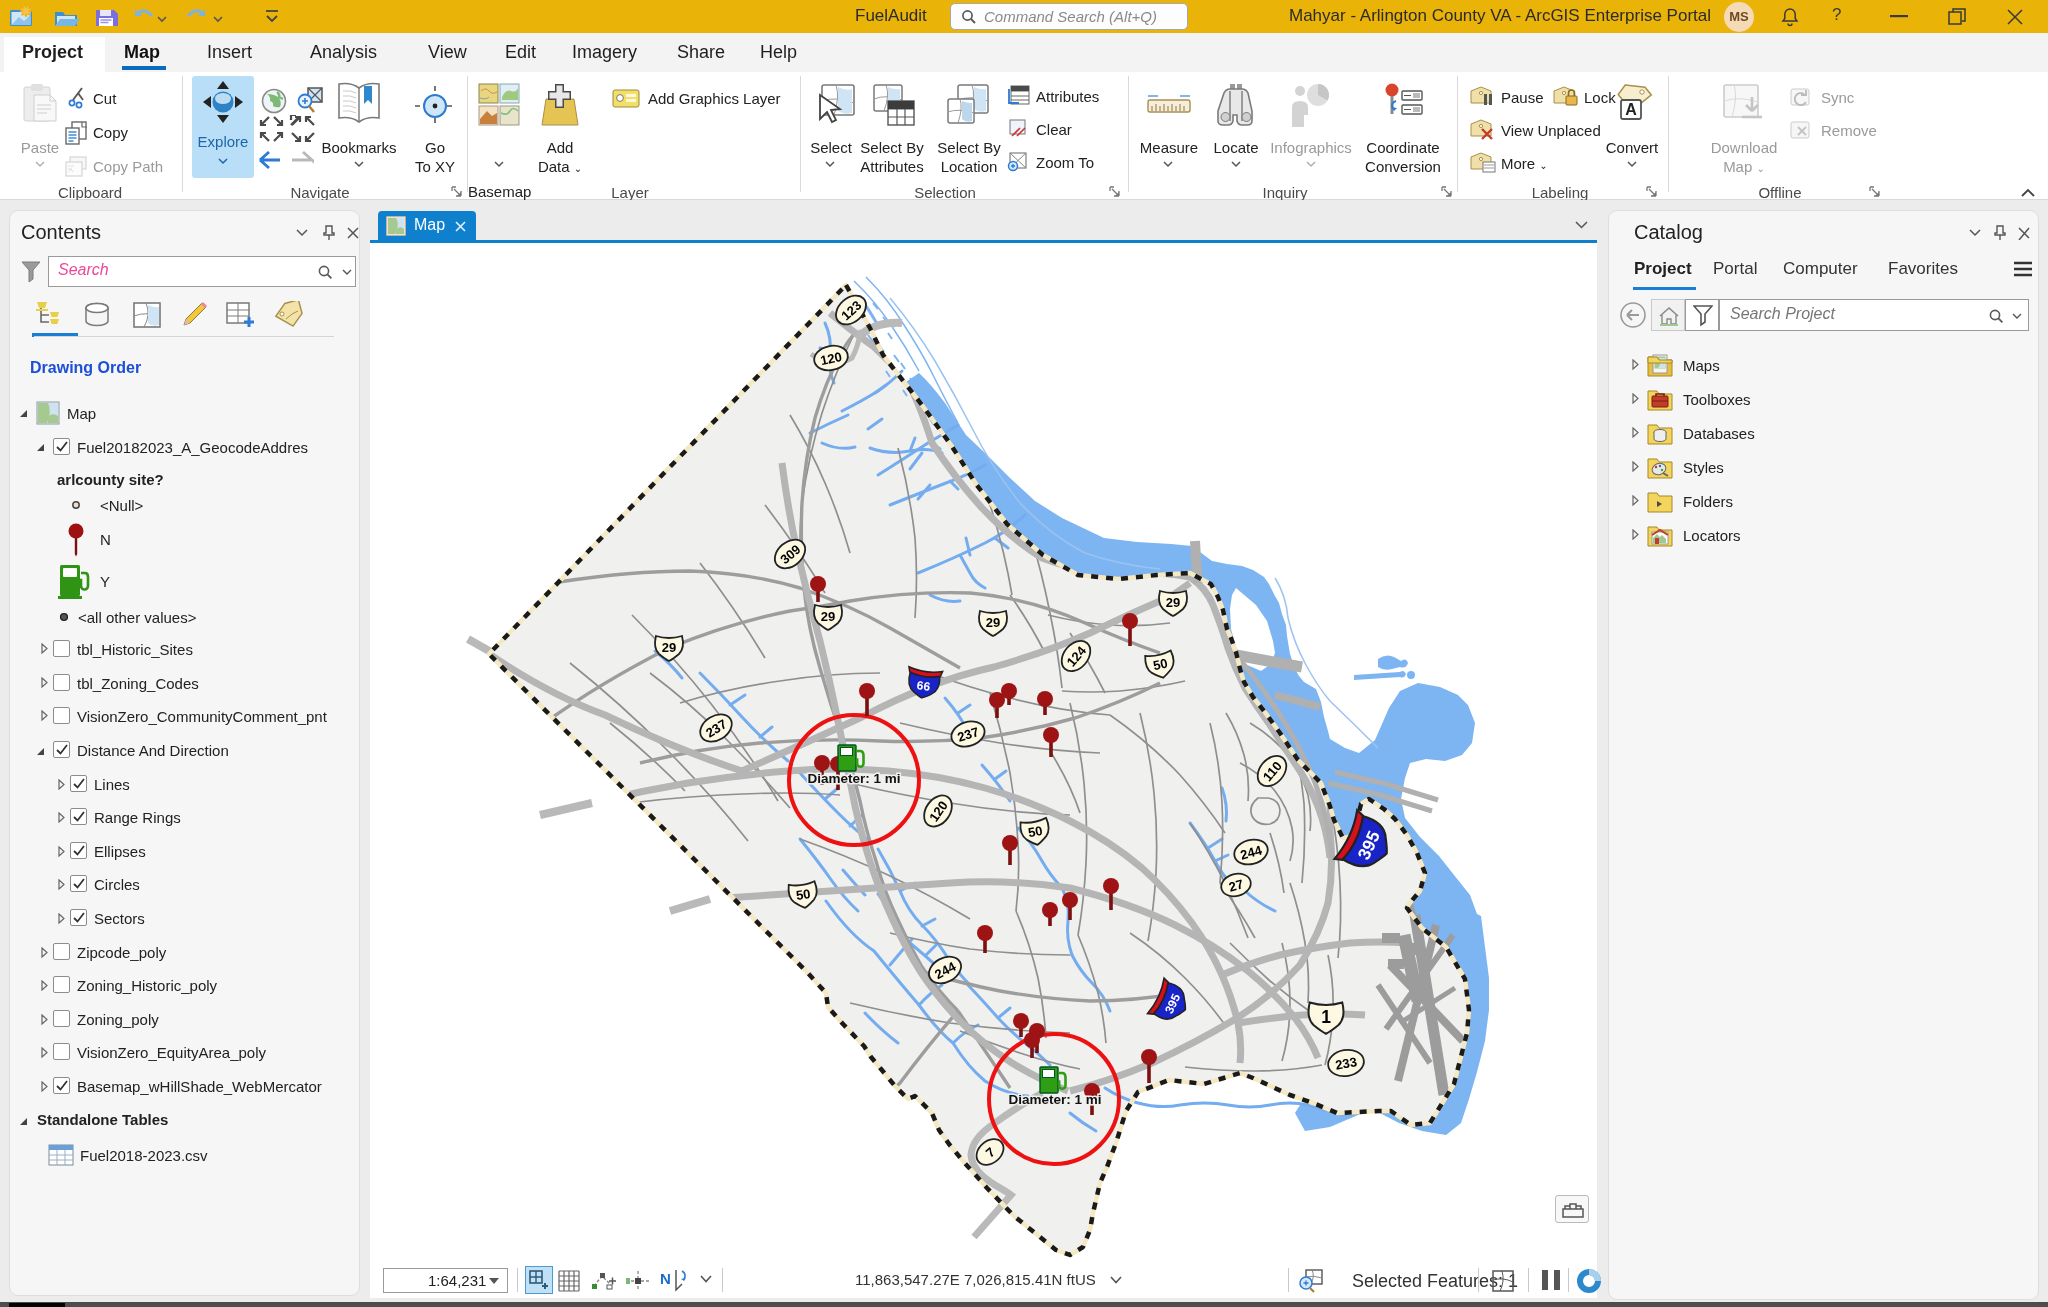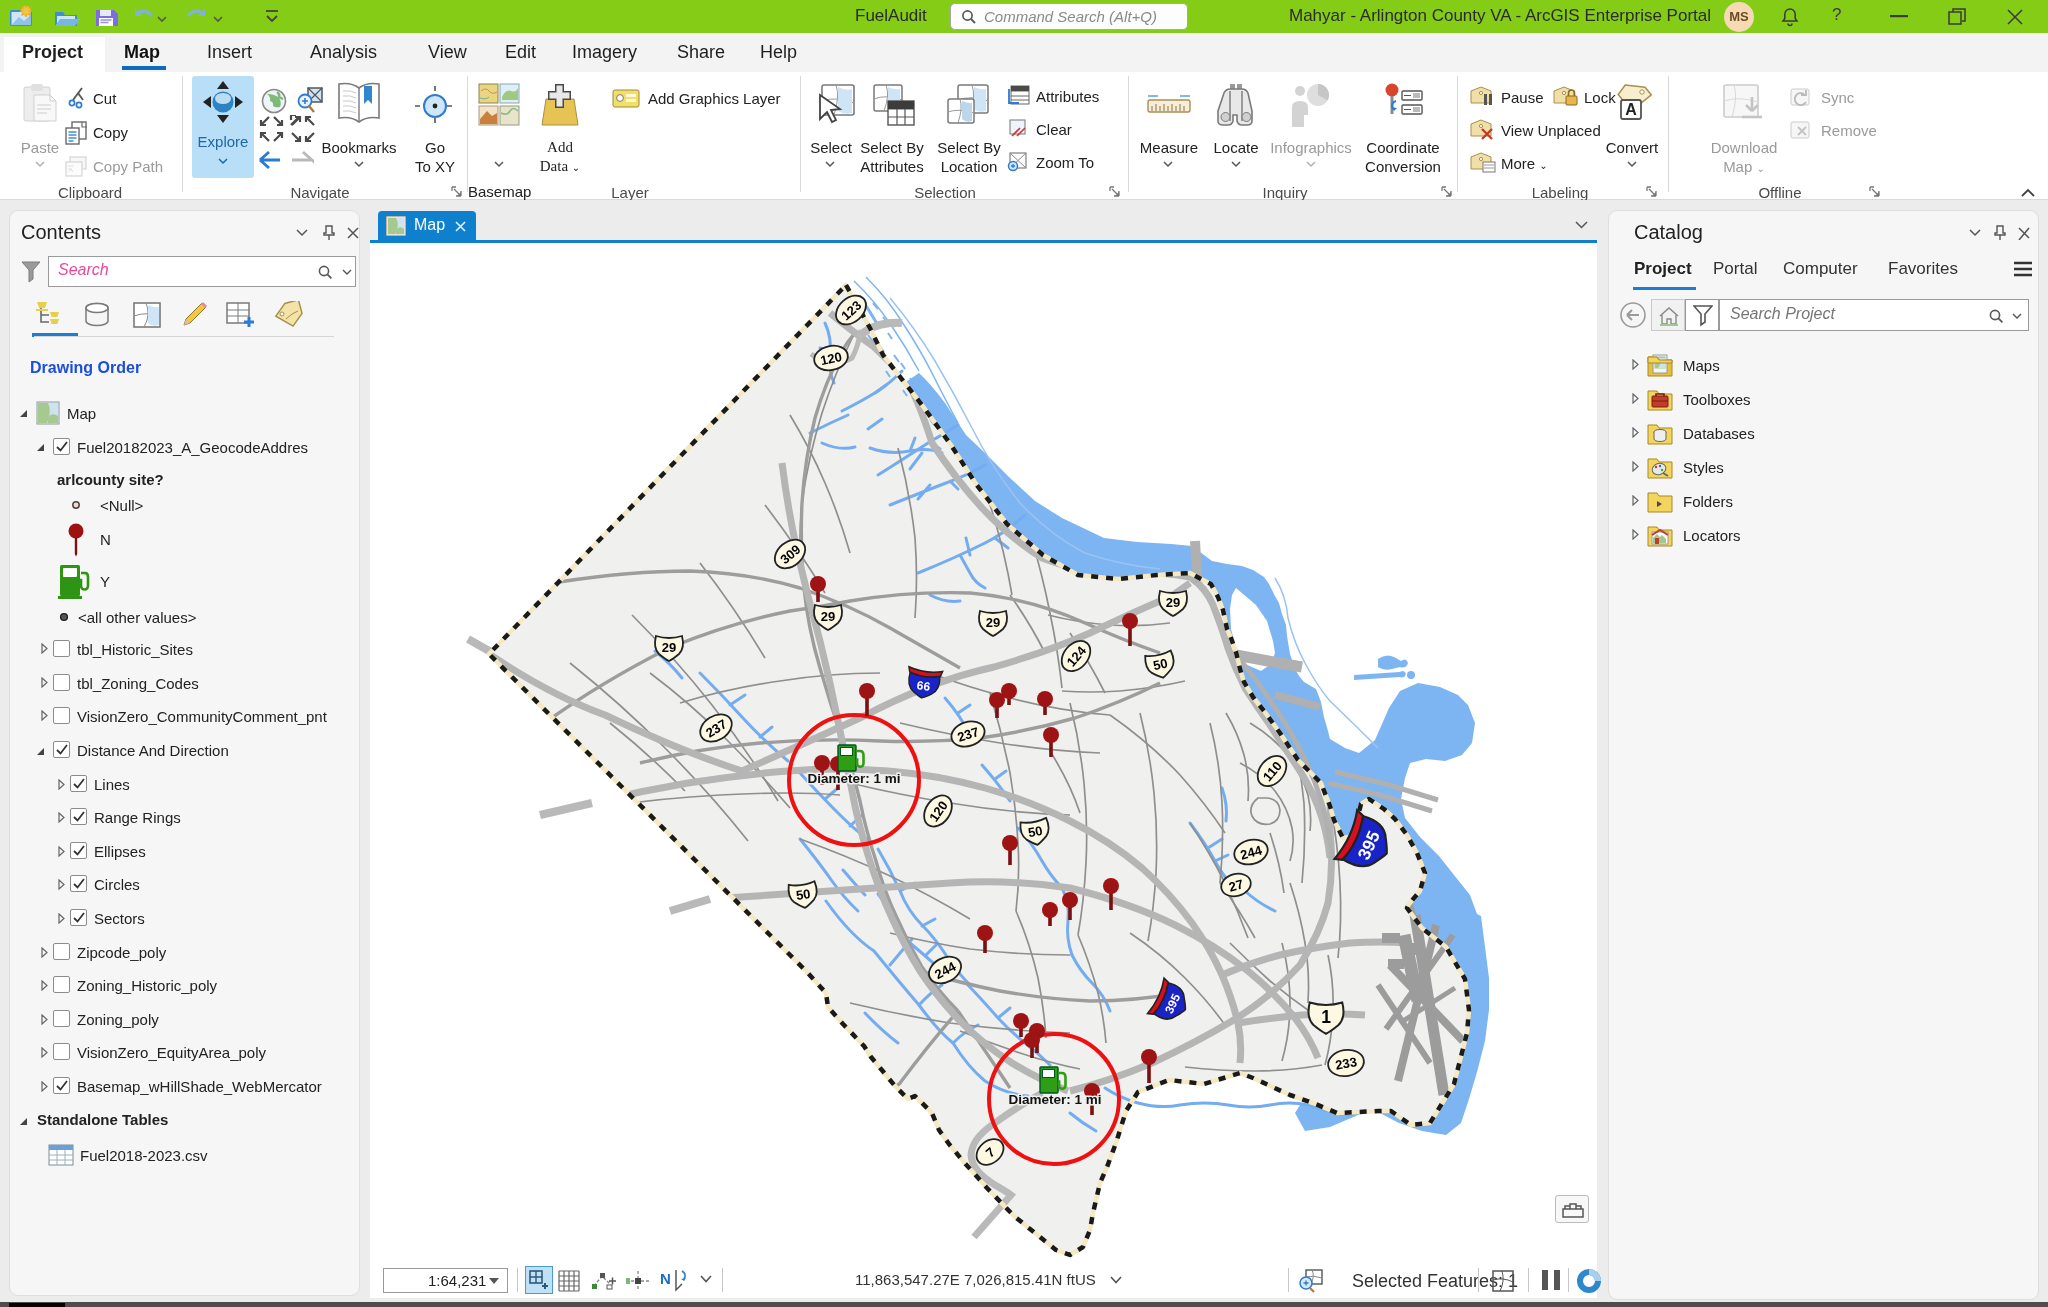--- a/index.html
+++ b/index.html
@@ -1,18 +1,18 @@
 <!DOCTYPE html>
 <html><head>
 <meta charset="utf-8">
 <style>
 * { margin:0; padding:0; box-sizing:border-box; }
 html,body { width:2048px; height:1307px; overflow:hidden; font-family:"Liberation Sans", sans-serif; background:#ececec; }
 .abs { position:absolute; }
-#titlebar { position:absolute; left:0; top:0; width:2048px; height:33px; background:#84cc16; }
+#titlebar { position:absolute; left:0; top:0; width:2048px; height:33px; background:#eab308; }
 #tabrow { position:absolute; left:0; top:33px; width:2048px; height:39px; background:#f3f3f3; }
 #ribbon { position:absolute; left:0; top:72px; width:2048px; height:128px; background:#ffffff; border-bottom:1px solid #d9d9d9; }
 #workspace { position:absolute; left:0; top:200px; width:2048px; height:1103px; background:#ececec; }
 .panel { position:absolute; background:#f6f6f6; border:1px solid #dedede; border-radius:9px; }
 .tabtxt { font-size:18px; color:#1e1e1e; }
 .grouplabel { position:absolute; font-size:15px; color:#4a4a4a; text-align:center; } #ribbon .grouplabel{top:112px!important;}
 .btnlabel { font-size:15px; color:#222; text-align:center; line-height:19px; }
 .gray { color:#9a9a9a; }
 .sep { position:absolute; top:76px; width:1px; height:116px; background:#d9d9d9; }
 .treerow { position:absolute; font-size:15px; color:#222; white-space:nowrap; }
@@ -210,21 +210,21 @@
   <svg class="abs" style="left:494px;top:89px;" width="10" height="7" viewBox="0 0 10 7">
       <path d="M1 1 l4 4 l4 -4" fill="none" stroke="#555" stroke-width="1.5"></path>
     </svg>
   <svg class="abs" style="left:540px;top:11px;" width="40" height="44" viewBox="0 0 40 44">
     <path d="M6 16 h28 l4 26 h-36 z" fill="#e5c454" stroke="#a8904a"></path>
     <rect x="15" y="1" width="9" height="24" fill="#4a4a4a"></rect>
       <rect x="8" y="8" width="23" height="9" fill="#4a4a4a"></rect>
     <rect x="16.5" y="2.5" width="6" height="21" fill="#e8e8e8"></rect>
       <rect x="9.5" y="9.5" width="20" height="6" fill="#e8e8e8"></rect>
   </svg>
-  <div class="abs btnlabel" style="left:530px;top:66px;width:60px;font-family:Liberation Serif, serif;">Add<br>Data <span style="font-size:10px;">⌄</span></div>
+  <div class="abs btnlabel" style="left:530px;top:66px;width:60px;">Add<br>Data <span style="font-size:10px;">⌄</span></div>
   <svg class="abs" style="left:612px;top:14px;" width="30" height="24" viewBox="0 0 30 24">
     <rect x="1" y="4" width="26" height="17" rx="2" fill="#f3df66" stroke="#9a8a40"></rect>
       <circle cx="8" cy="12" r="3.4" fill="#fff" stroke="#777"></circle>
       <rect x="14" y="8" width="10" height="3" fill="#fff" opacity=".8"></rect>
       <rect x="14" y="13" width="10" height="3" fill="#fff" opacity=".8"></rect>
   </svg>
   <div class="abs" style="left:648px;top:18px;font-size:15px;color:#222;">Add Graphics Layer</div>
   <div class="grouplabel" style="left:560px;top:116px;width:140px;">Layer</div>
   <div class="sep" style="left:800px;top:4px;"></div>
 

